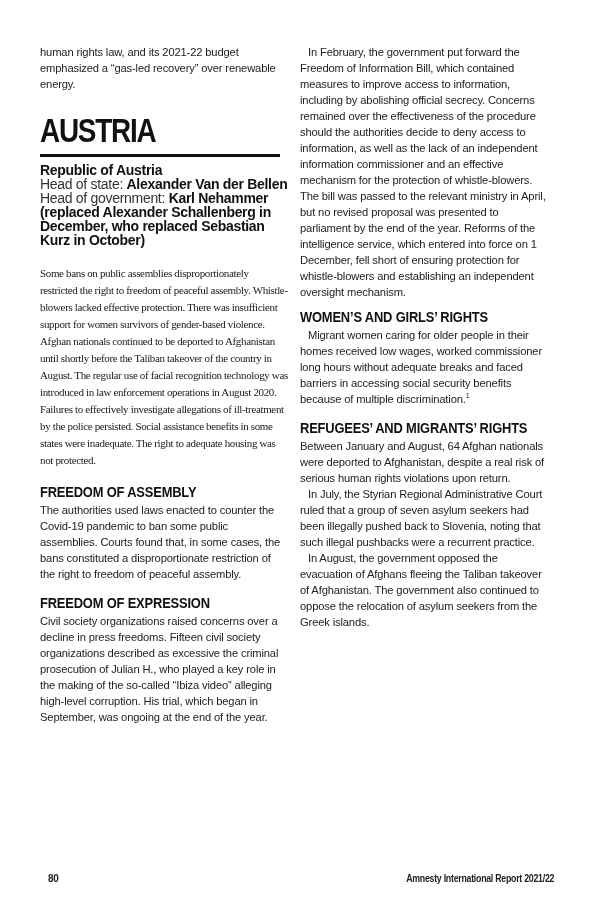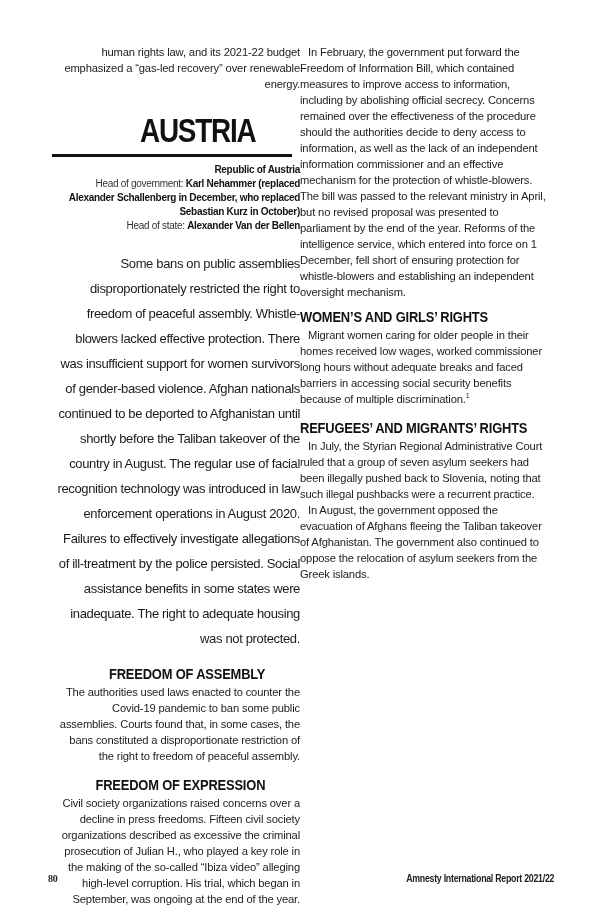--- a/index.html
+++ b/index.html
@@ -1,65 +1,65 @@
 <!DOCTYPE html>
 <html><head>
 <meta charset="utf-8">
 <style>
   html, body { margin: 0; padding: 0; background: #ffffff; }
   body {
     width: 600px; height: 921px; position: relative; overflow: hidden;
     font-family: "Liberation Sans", sans-serif; color: #1a1a1a;
   }
   .col { position: absolute; top: 44px; width: 248px; }
-  .col-left { left: 52px; text-align: right; }
+  .col-left { left: 40px; }
   .col-right { left: 300px; width: 252px; }
   p { margin: 0; font-size: 11.2px; line-height: 16px; letter-spacing: -0.15px; color: #222; }
   p.indent { text-indent: 8px; }
   .country-title {
     font-family: "Liberation Sans", sans-serif; font-weight: bold;
     font-size: 34px; line-height: 36px; margin: 20px 0 6px 0;
     letter-spacing: -1.5px; transform: scaleX(0.82); transform-origin: left;
     color: #111;
   }
   .title-rule { height: 3px; background: #111; margin-bottom: 6px; width: 240px; }
-  .facts { font-size: 10px; line-height: 14px; letter-spacing: -0.3px; margin-bottom: 18px; }
+  .facts { font-size: 14px; line-height: 14px; letter-spacing: -0.3px; margin-bottom: 18px; }
   .facts .strong { font-weight: bold; color: #111; }
   .facts .label { color: #333; }
-  .summary { font-family: Liberation Sans, sans-serif; font-size: 13px; line-height: 25px; letter-spacing: -0.35px; color: #1a1a1a; margin-bottom: 14px; }
+  .summary { font-family: Liberation Serif, serif; font-size: 11px; line-height: 17px; letter-spacing: -0.35px; color: #1a1a1a; margin-bottom: 14px; }
   h2 {
     font-family: "Liberation Sans", sans-serif; font-weight: bold;
     font-size: 15px; line-height: 18px; margin: 0 0 1px 0;
     transform: scaleX(0.86); transform-origin: left; white-space: nowrap;
     letter-spacing: -0.2px; color: #111;
   }
   .section { margin-bottom: 12px; }
   sup { font-size: 7px; line-height: 0; }
   .footer { position: absolute; top: 873px; font-size: 10px; font-weight: bold; color: #222; letter-spacing: -0.3px; }
-  .footer-left { left: 48px; font-family: Liberation Serif, serif; }
+  .footer-left { left: 48px; }
   .footer-right { right: 46px; transform: scaleX(0.88); transform-origin: right; }
 </style>
 </head>
 <body>
 
 <div class="col col-left">
   <p>human rights law, and its 2021-22 budget emphasized a “gas-led recovery” over renewable energy.</p>
 
   <div class="country-title">AUSTRIA</div>
   <div class="title-rule"></div>
 
   <div class="facts">
     <div class="strong">Republic of Austria</div>
     <div>
+      <span class="label">Head of state:</span>
+      <span class="strong">Alexander Van der Bellen</span>
+    </div>
+    <div>
       <span class="label">Head of government:</span>
       <span class="strong">Karl Nehammer (replaced Alexander Schallenberg in December, who replaced Sebastian Kurz in October)</span>
-    </div>
-    <div>
-      <span class="label">Head of state:</span>
-      <span class="strong">Alexander Van der Bellen</span>
     </div>
   </div>
 
   <p class="summary">Some bans on public assemblies disproportionately restricted the right to freedom of peaceful assembly. Whistle-blowers lacked effective protection. There was insufficient support for women survivors of gender-based violence. Afghan nationals continued to be deported to Afghanistan until shortly before the Taliban takeover of the country in August. The regular use of facial recognition technology was introduced in law enforcement operations in August 2020. Failures to effectively investigate allegations of ill-treatment by the police persisted. Social assistance benefits in some states were inadequate. The right to adequate housing was not protected.</p>
 
   <div class="section">
     <h2>FREEDOM OF ASSEMBLY</h2>
     <p>The authorities used laws enacted to counter the Covid-19 pandemic to ban some public assemblies. Courts found that, in some cases, the bans constituted a disproportionate restriction of the right to freedom of peaceful assembly.</p>
   </div>
 
@@ -74,19 +74,20 @@
     <p class="indent">In February, the government put forward the Freedom of Information Bill, which contained measures to improve access to information, including by abolishing official secrecy. Concerns remained over the effectiveness of the procedure should the authorities decide to deny access to information, as well as the lack of an independent information commissioner and an effective mechanism for the protection of whistle-blowers. The bill was passed to the relevant ministry in April, but no revised proposal was presented to parliament by the end of the year. Reforms of the intelligence service, which entered into force on 1 December, fell short of ensuring protection for whistle-blowers and establishing an independent oversight mechanism.</p>
   </div>
 
   <div class="section">
     <h2>WOMEN’S AND GIRLS’ RIGHTS</h2>
     <p class="indent"><span>Migrant women caring for older people in their homes received low wages, worked commissioner long hours without adequate breaks and faced barriers in accessing social security benefits because of multiple discrimination.</span><sup>1</sup></p>
   </div>
 
   <div class="section">
     <h2>REFUGEES’ AND MIGRANTS’ RIGHTS</h2>
+    <p>Between January and August, 64 Afghan nationals were deported to Afghanistan, despite a real risk of serious human rights violations upon return.</p>
     <p class="indent">In July, the Styrian Regional Administrative Court ruled that a group of seven asylum seekers had been illegally pushed back to Slovenia, noting that such illegal pushbacks were a recurrent practice.</p>
     <p class="indent">In August, the government opposed the evacuation of Afghans fleeing the Taliban takeover of Afghanistan. The government also continued to oppose the relocation of asylum seekers from the Greek islands.</p>
   </div>
 </div>
 
 <div class="footer footer-left">80</div>
 <div class="footer footer-right">Amnesty International Report 2021/22</div>
 
 </body></html>

